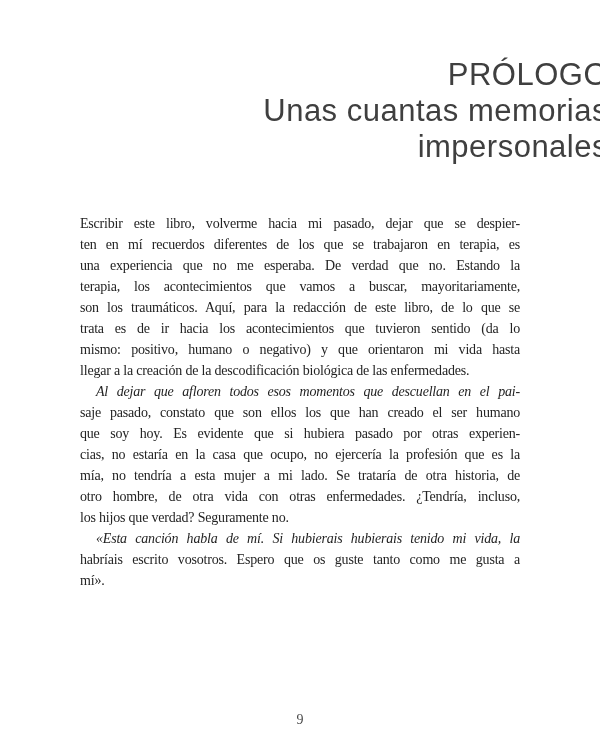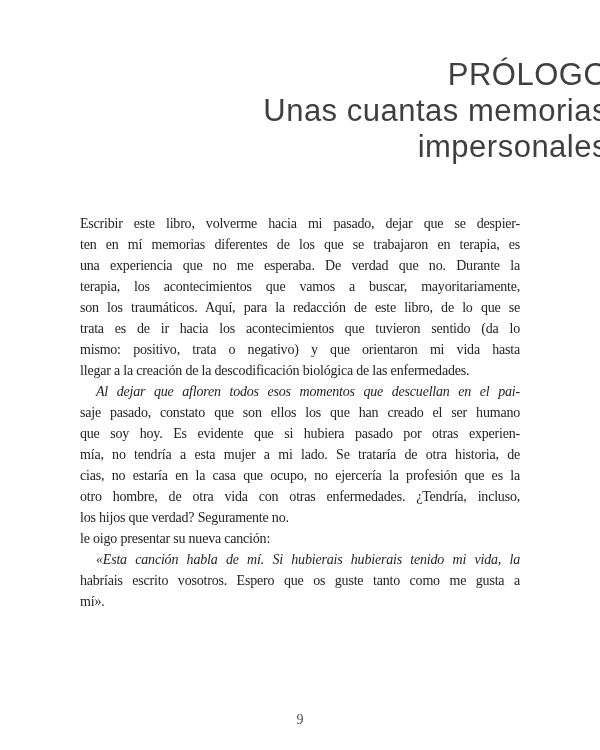--- a/index.html
+++ b/index.html
@@ -64,39 +64,38 @@
 
   <header class="heading">
     <div>PRÓLOGO</div>
     <div>Unas cuantas memorias</div>
     <div>impersonales</div>
   </header>
 
   <main class="body-text" id="body-text">
       <div class="para">
         <div class="line">Escribir este libro, volverme hacia mi pasado, dejar que se despier-</div>
-        <div class="line">ten en mí memorias diferentes de los que se trabajaron en terapia, es</div>
-        <div class="line">una experiencia que no me esperaba. De verdad que no. Durante la</div>
+        <div class="line">ten en mí recuerdos diferentes de los que se trabajaron en terapia, es</div>
+        <div class="line">una experiencia que no me esperaba. De verdad que no. Estando la</div>
         <div class="line">terapia, los acontecimientos que vamos a buscar, mayoritariamente,</div>
         <div class="line">son los traumáticos. Aquí, para la redacción de este libro, de lo que se</div>
         <div class="line">trata es de ir hacia los acontecimientos que tuvieron sentido (da lo</div>
-        <div class="line">mismo: positivo, trata o negativo) y que orientaron mi vida hasta</div>
+        <div class="line">mismo: positivo, humano o negativo) y que orientaron mi vida hasta</div>
         <div class="line last">llegar a la creación de la descodificación biológica de las enfermedades.</div>
       </div>
       <div class="para">
         <div class="line first-indent">Al dejar que afloren todos esos momentos que descuellan en el pai-</div>
         <div class="line">saje pasado, constato que son ellos los que han creado el ser humano</div>
         <div class="line">que soy hoy. Es evidente que si hubiera pasado por otras experien-</div>
+        <div class="line">cias, no estaría en la casa que ocupo, no ejercería la profesión que es la</div>
         <div class="line">mía, no tendría a esta mujer a mi lado. Se trataría de otra historia, de</div>
-        <div class="line">cias, no estaría en la casa que ocupo, no ejercería la profesión que es la</div>
         <div class="line">otro hombre, de otra vida con otras enfermedades. ¿Tendría, incluso,</div>
         <div class="line last">los hijos que verdad? Seguramente no.</div>
       </div>
       <div class="para">
-        <div class="line last">le oigo presentar su nueva canción:</div>
       </div>
       <div class="para">
         <div class="line first-indent">«Esta canción habla de mí. Si hubierais hubierais tenido mi vida, la</div>
         <div class="line">habríais escrito vosotros. Espero que os guste tanto como me gusta a</div>
         <div class="line last">mí».</div>
       </div>
     </main>
 
   <footer class="page-number">9</footer>
 

